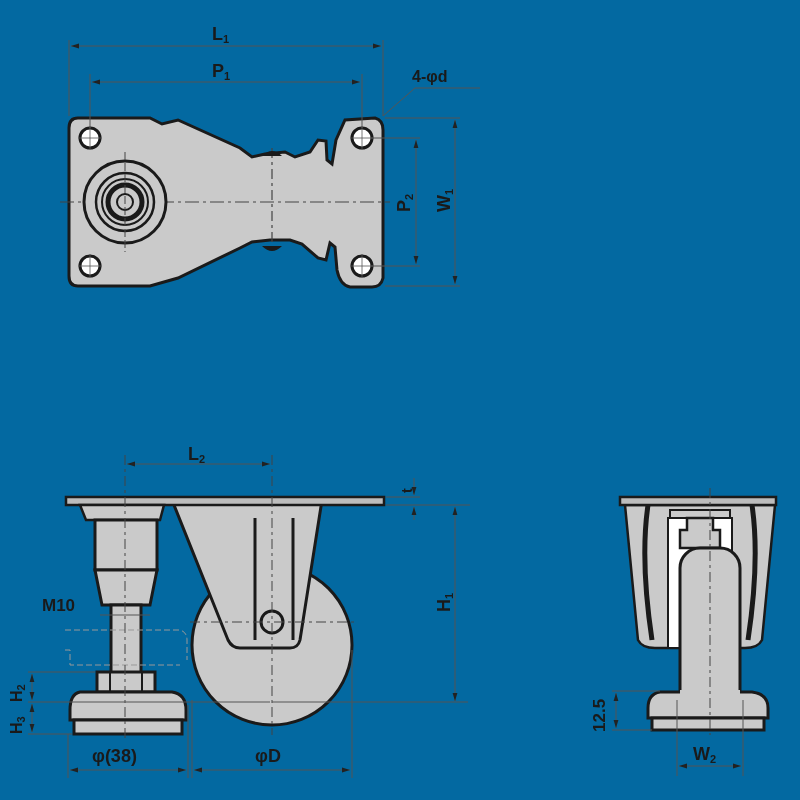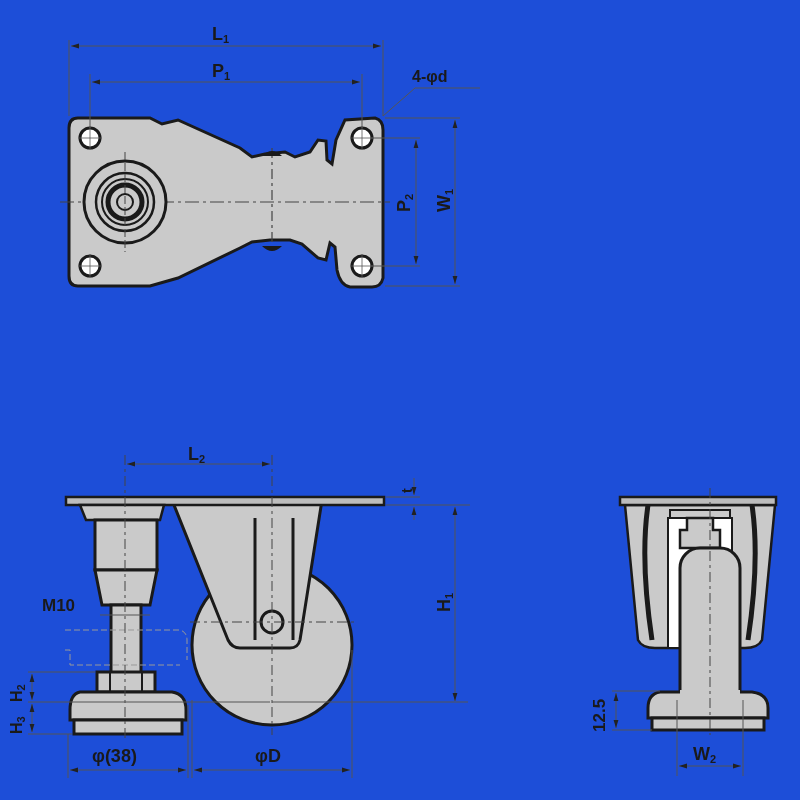--- a/index.html
+++ b/index.html
@@ -1,16 +1,16 @@
 <!DOCTYPE html>
 <html><head>
 <meta charset="utf-8">
 <style>
   html,body{margin:0;padding:0;background:#ffffff;}
-  #stage{position:relative;width:800px;height:800px;background:#1d4ed8;overflow:hidden;}
+  #stage{position:relative;width:800px;height:800px;background:#0369a1;overflow:hidden;}
   svg{position:absolute;left:0;top:0;}
   .lbl{font-family:"Liberation Sans",sans-serif;font-weight:bold;fill:#1a1a1a;}
   .sub{font-size:11px;}
 </style>
 </head>
 <body>
 
 <div id="stage">
 <svg width="800" height="800" viewBox="0 0 800 800">
   <defs>

